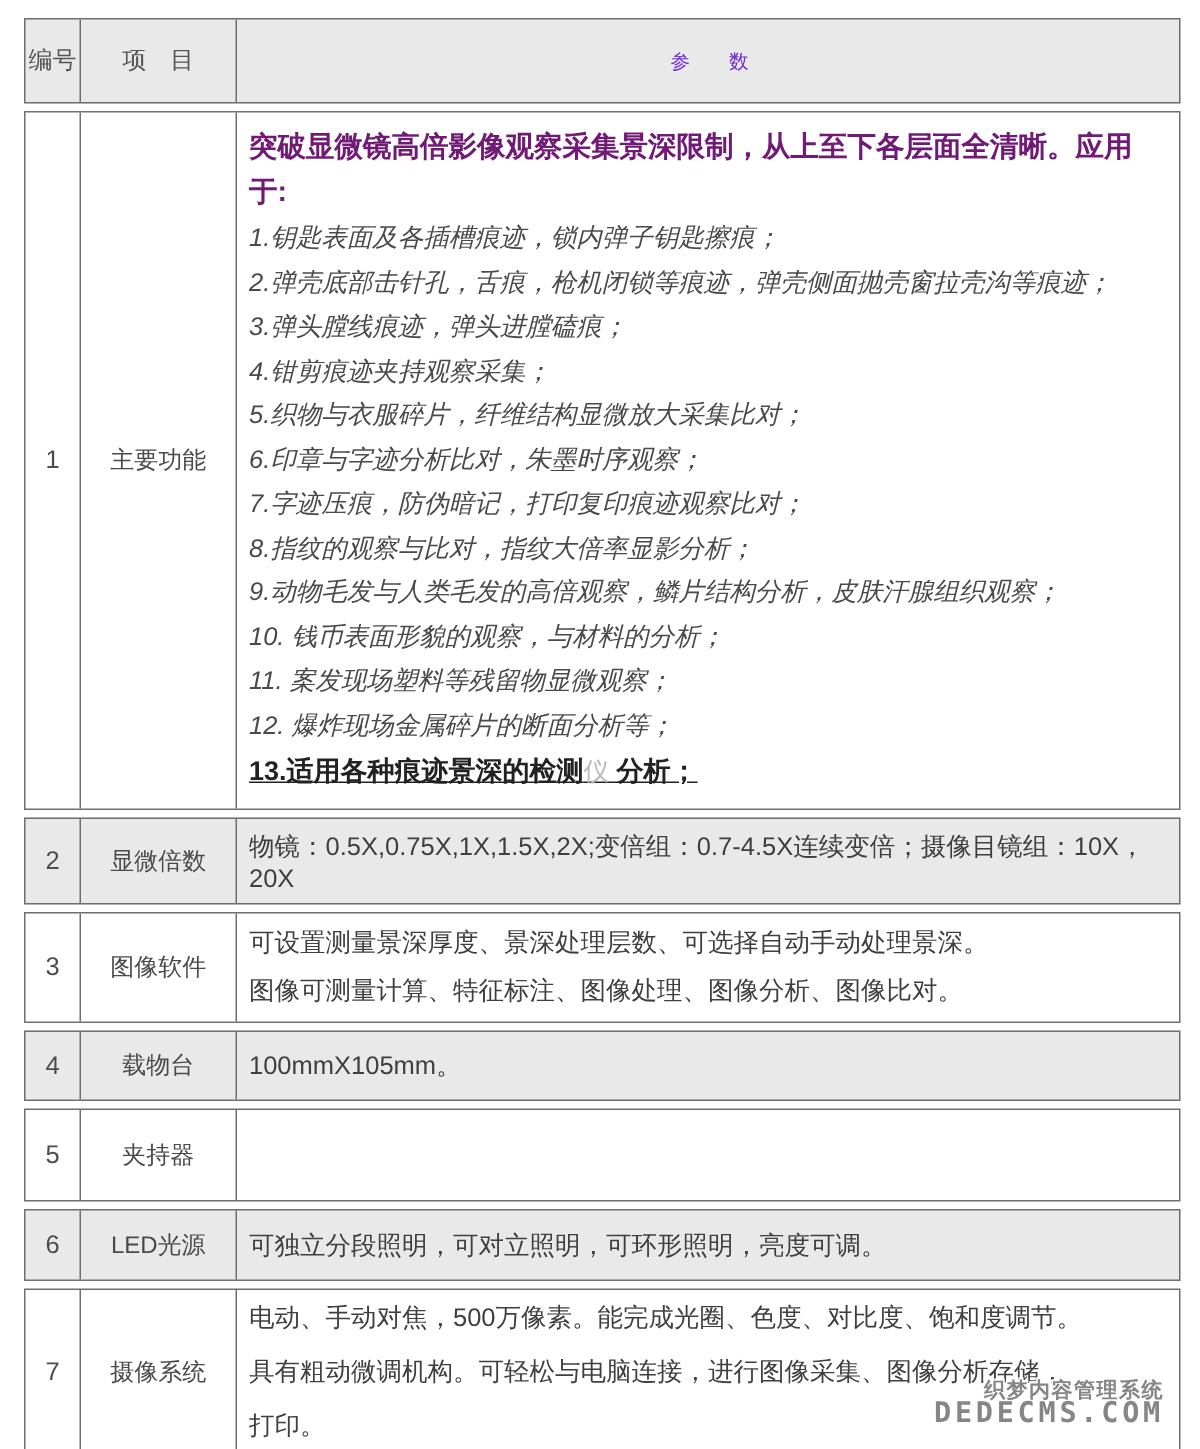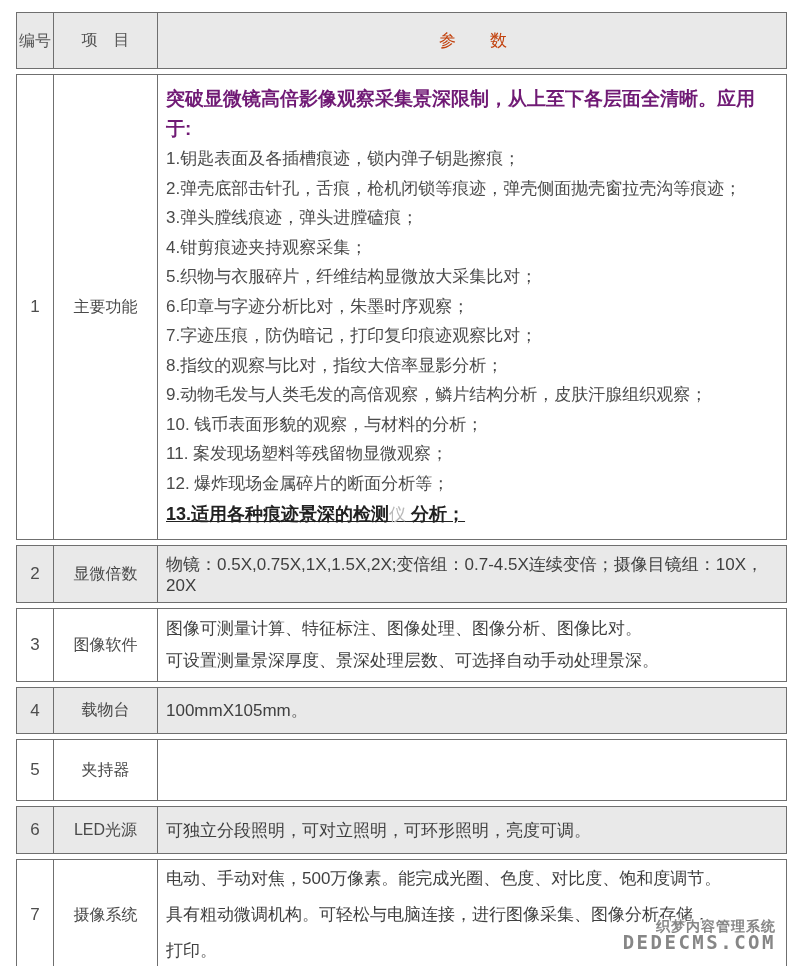--- a/index.html
+++ b/index.html
@@ -35,26 +35,26 @@
   }
   .c-param {
     flex: 1 1 auto;
     display: flex; flex-direction: column; justify-content: center;
     padding: 4px 6px 4px 8px;
     font-size: 17px; color: #3f3f3f;
   }
 
   .hdr { height: 57px; }
   .hdr .c-no, .hdr .c-item { font-size: 16px; color: #555; }
-  .hdr .c-param { align-items: center; font-size: 17px; color: #c2410c; }
+  .hdr .c-param { align-items: center; font-size: 13px; color: #6d28d9; }
 
   
   .r1 .c-param { justify-content: flex-start; padding-top: 9px; padding-bottom: 8px; }
   .intro-line { color: #701a75; font-weight: bold; font-size: 19px; line-height: 30px; }
-  .feature-list .feature-line { font-size: 17px; color: #4a4a4a; line-height: 29.5px; }
+  .feature-list .feature-line { font-size: 17px; color: #4a4a4a; line-height: 29.5px; font-style: italic; }
   .item13-line { font-size: 18px; font-weight: bold; color: #222; line-height: 33px; text-decoration: underline; }
   .item13-line .ghost { color: #b9b9b9; font-weight: normal; font-size: 17px; }
 
   .r2 { height: 58px; }
   .r3 { height: 74px; }
   .r3 .param-lines .param-line { line-height: 32px; }
   .r4 { height: 47px; }
   .r5 { height: 62px; }
   .r6 { height: 48px; }
   .r7 { height: 112px; }
@@ -109,22 +109,22 @@
       <div class="c-item">显微倍数</div>
       <div class="c-param param-lines">
           <div class="param-line">物镜：0.5X,0.75X,1X,1.5X,2X;变倍组：0.7-4.5X连续变倍；摄像目镜组：10X，20X</div>
         </div>
     </div>
 
     <div class="trow r3">
       <div class="c-no">3</div>
       <div class="c-item">图像软件</div>
       <div class="c-param param-lines">
+          <div class="param-line">可设置测量景深厚度、景深处理层数、可选择自动手动处理景深。</div>
           <div class="param-line">图像可测量计算、特征标注、图像处理、图像分析、图像比对。</div>
-          <div class="param-line">可设置测量景深厚度、景深处理层数、可选择自动手动处理景深。</div>
         </div>
     </div>
 
     <div class="trow r4 shade">
       <div class="c-no">4</div>
       <div class="c-item">载物台</div>
       <div class="c-param param-lines">
           <div class="param-line">100mmX105mm。</div>
         </div>
     </div>

